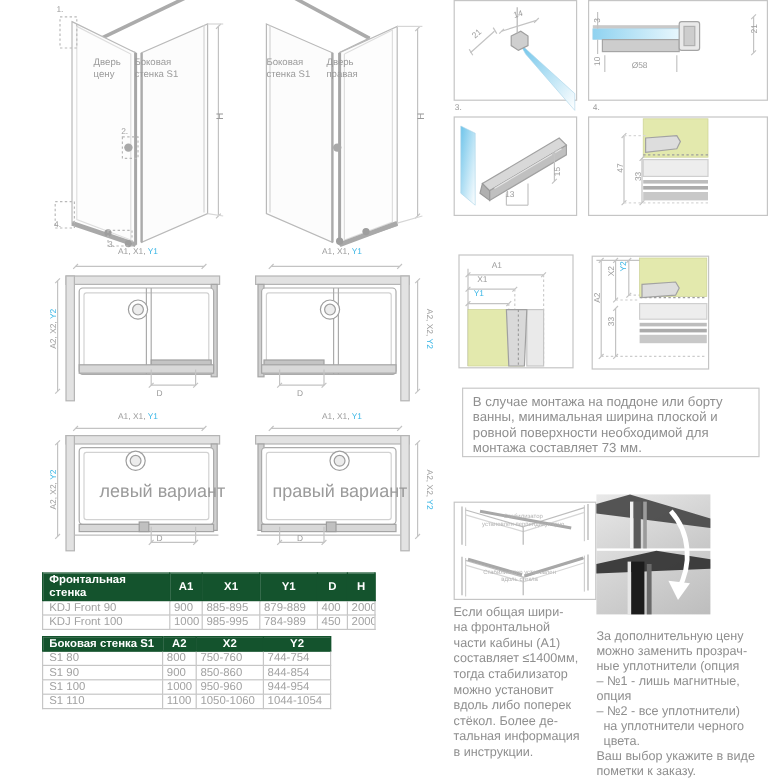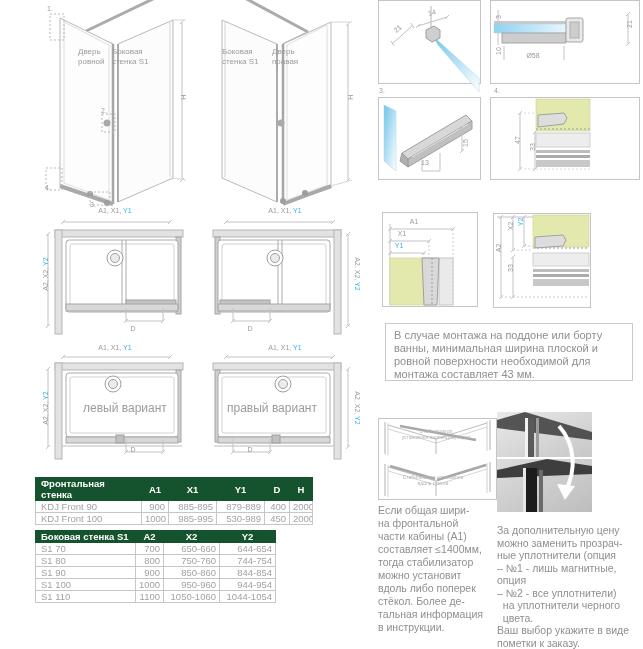--- a/index.html
+++ b/index.html
@@ -5,31 +5,31 @@
   html,body{margin:0;padding:0;background:#fff;}
   .page{position:relative;width:643px;height:649px;background:#fff;
         font-family:"Liberation Sans",sans-serif;overflow:hidden;}
   svg{position:absolute;overflow:visible;}
   .lbl{position:absolute;font-size:7px;color:#9b9b9b;white-space:nowrap;line-height:8px;}
   .c{text-align:center;}
   .vl{transform:translate(-50%,-50%) rotate(-90deg);}
   .vr{transform:translate(-50%,-50%) rotate(90deg);}
   .blue{color:#35b4e5;}
   .panel-lbl{position:absolute;font-size:8px;color:#9b9b9b;line-height:9.5px;}
-  .variant{position:absolute;font-size:12px;color:#9b9b9b;text-align:left;white-space:nowrap;}
+  .variant{position:absolute;font-size:15px;color:#9b9b9b;text-align:left;white-space:nowrap;}
   .dbox{position:absolute;border:1px solid #c5c5c5;background:#fff;box-sizing:border-box;}
   .notebox{position:absolute;left:385px;top:323px;width:248px;height:58px;border:1px solid #c9c9c9;
            box-sizing:border-box;padding:5px 8px;font-size:11px;line-height:13px;color:#8f8f8f;}
   .bodytext{position:absolute;font-size:10.5px;color:#8f8f8f;white-space:pre-wrap;}
   .minicap{position:absolute;font-size:5px;color:#b3b3b3;line-height:5.5px;white-space:pre-wrap;text-align:center;}
   table{position:absolute;border-collapse:collapse;table-layout:fixed;}
   th{background:#14532d;color:#fff;font-size:9.5px;font-weight:bold;border:1px solid #14532d;
      padding:0 3px;height:11px;}
   td{background:#fff;color:#a2a2a2;font-size:9.5px;border:1px solid #c6c6c6;padding:0 3px;height:11px;
-     text-align:right;white-space:nowrap;overflow:hidden;}
+     text-align:left;white-space:nowrap;overflow:hidden;}
   th.name,td.name{text-align:left;padding-left:5px;}
 </style>
 </head>
 <body>
 
 <div class="page">
 
   <svg style="left:30px;top:0" width="168" height="212" viewBox="0 0 168 212">
     <defs>
       <linearGradient id="g1" x1="0" y1="0" x2="1" y2="1">
@@ -81,21 +81,21 @@
     <line x1="133" y1="22" x2="154" y2="22" stroke="#d6d6d6"></line>
     <line x1="133" y1="186" x2="154" y2="180" stroke="#d6d6d6"></line>
   </svg>
 
   <span class="lbl" style="left:47px;top:5px">1.</span>
   <span class="lbl" style="left:101px;top:107px">2.</span>
   <span class="lbl" style="left:45px;top:184px">4.</span>
   <span class="lbl" style="left:90px;top:201px">3.</span>
   <div class="panel-lbl" style="left:78px;top:47px;width:44px">
     <div>Дверь</div>
-      <div>ровной</div>
+      <div>цену</div>
   </div>
   <div class="panel-lbl" style="left:112px;top:47px;width:56px">
     <div>Боковая</div>
       <div>стенка S1</div>
   </div>
   <span class="lbl vl" style="left:184px;top:97px;font-size:8px">H</span>
   <div class="panel-lbl" style="left:222px;top:47px;width:56px">
     <div>Боковая</div>
       <div>стенка S1</div>
   </div>
@@ -214,21 +214,21 @@
 
   <span class="lbl c" style="left:404px;top:218px;width:20px">A1</span>
   <span class="lbl c" style="left:392px;top:230px;width:20px">X1</span>
   <span class="lbl c blue" style="left:389px;top:242px;width:20px">Y1</span>
   <span class="lbl vl" style="left:499px;top:248px">A2</span>
   <span class="lbl vl" style="left:511px;top:226px">X2</span>
   <span class="lbl vl blue" style="left:521px;top:222px">Y2</span>
   <span class="lbl vl" style="left:511px;top:268px">33</span>
 
   <div class="notebox">
-    <span>В случае монтажа на поддоне или борту ванны, минимальная ширина плоской и ровной поверхности необходимой для монтажа составляет 43 мм.</span>
+    <span>В случае монтажа на поддоне или борту ванны, минимальная ширина плоской и ровной поверхности необходимой для монтажа составляет 73 мм.</span>
   </div>
 
   <svg style="left:30px;top:206px" width="168" height="138" viewBox="0 0 168 138">
     <line x1="33" y1="16" x2="140" y2="16" stroke="#c3c3c3"></line>
       <path d="M31,18 l4,-4 M138,18 l4,-4" stroke="#c3c3c3" fill="none"></path>
     <line x1="18" y1="28" x2="18" y2="120" stroke="#c3c3c3"></line>
       <path d="M16,30 l4,-4 M16,122 l4,-4" stroke="#c3c3c3" fill="none"></path>
     <rect x="25" y="24" width="128" height="7" fill="#e2e2e2" stroke="#b5b5b5"></rect>
     <rect x="25" y="24" width="7" height="104" fill="#e2e2e2" stroke="#b5b5b5"></rect>
     <rect x="146" y="31" width="5" height="77" fill="#cfcfcf" stroke="#a5a5a5"></rect>
@@ -367,46 +367,40 @@
       <td>900</td>
       <td>885-895</td>
       <td>879-889</td>
       <td>400</td>
       <td>2000</td>
     </tr>
     <tr>
       <td class="name">KDJ Front 100</td>
       <td>1000</td>
       <td>985-995</td>
-      <td>530-989</td>
+      <td>784-989</td>
       <td>450</td>
       <td>2000</td>
     </tr>
   </tbody>
     </table>
 
   <table style="left:35px;top:530px;width:240px">
     <colgroup>
         <col style="width:100px">
         <col style="width:28px">
         <col style="width:56px">
         <col style="width:56px">
       </colgroup>
     <tbody>
         <tr>
       <th class="name">Боковая стенка S1</th>
       <th>A2</th>
       <th>X2</th>
       <th>Y2</th>
-    </tr>
-    <tr>
-      <td class="name">S1 70</td>
-      <td>700</td>
-      <td>650-660</td>
-      <td>644-654</td>
     </tr>
     <tr>
       <td class="name">S1 80</td>
       <td>800</td>
       <td>750-760</td>
       <td>744-754</td>
     </tr>
     <tr>
       <td class="name">S1 90</td>
       <td>900</td>

